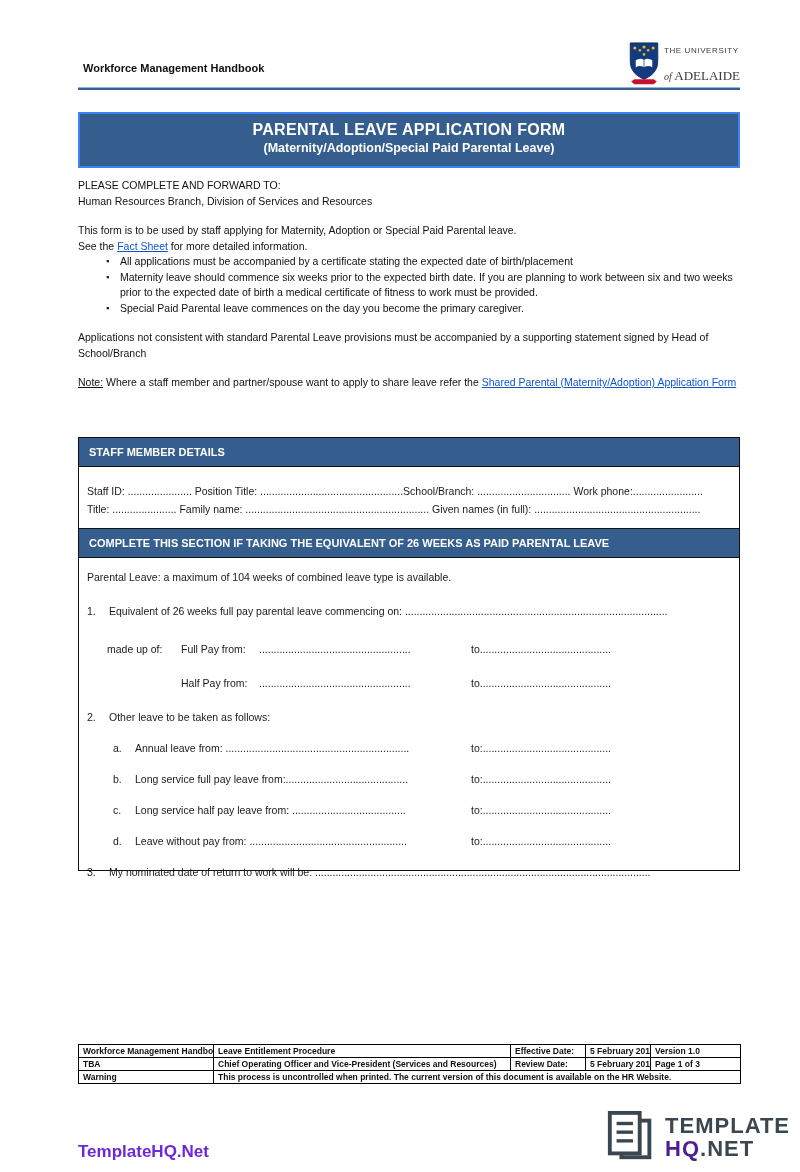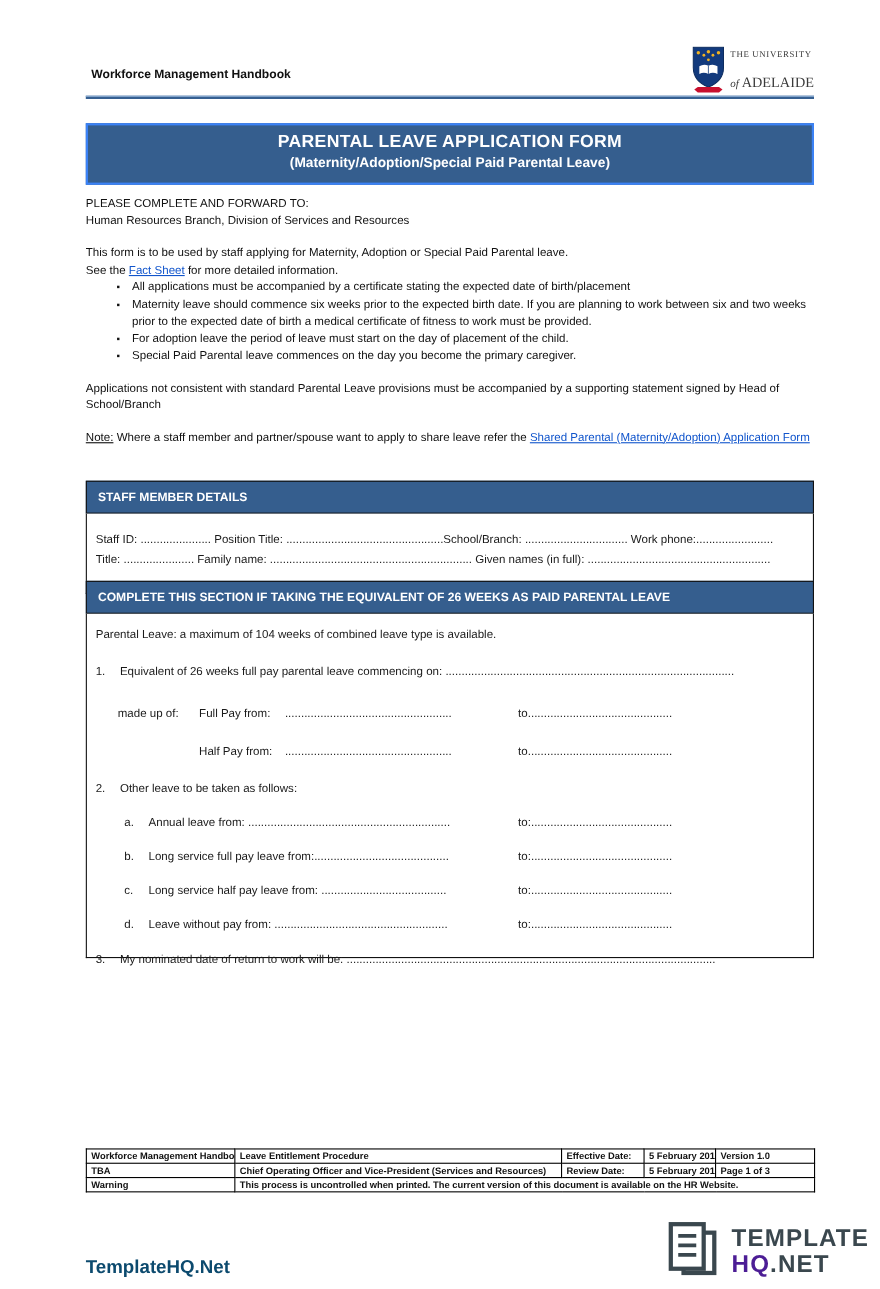--- a/index.html
+++ b/index.html
@@ -7,21 +7,21 @@
   .page {
     position:relative; width:800px; height:1172px; margin:0 auto;
     background:#ffffff; color:#1a1a1a; overflow:hidden;
   }
 
   
   .doc-header { position:absolute; top:42px; left:78px; width:662px; height:42px; }
   .handbook-title { position:absolute; left:5px; top:20px; font-size:11px; font-weight:bold; color:#111; }
   .uoa { position:absolute; right:0; top:0; display:flex; align-items:center; gap:4px; }
   .uoa-text { line-height:1; color:#3a3a3a; }
-  .uoa-l1 { font-size:8px; letter-spacing:0.6px; font-family:Liberation Serif, serif; }
+  .uoa-l1 { font-size:8px; letter-spacing:0.6px; font-family:Liberation Sans, sans-serif; }
   .uoa-l2 { font-size:13px; font-family:"Liberation Serif", serif; margin-top:14px; }
   .uoa-of { font-style:italic; font-size:10px; }
   .header-rule { position:absolute; top:87px; left:78px; width:662px; height:3px;
     background:#366092; border-top:1px solid #95b3d7; }
 
   
   .title-bar {
     position:absolute; top:112px; left:78px; width:662px; height:56px;
     background:#355e8e; border:2px solid #3b82f6; text-align:center; color:#fff;
     padding-top:7px;
@@ -64,21 +64,21 @@
   .row .tocol { position:absolute; left:384px; }
   .row.gap-lg { margin-bottom:23px; }
   .row.gap-md { margin-bottom:19px; }
 
   
   .footer-table { position:absolute; top:1044px; left:78px; width:662px;
     border-collapse:collapse; table-layout:fixed; font-size:8.5px; font-weight:bold; color:#111; }
   .footer-table td { border:1px solid #000; padding:1px 4px; height:12px; overflow:hidden; white-space:nowrap; }
 
   
-  .thq-bottom-left { position:absolute; left:78px; bottom:10px; font-size:17px; font-weight:bold; color:#0c4a6e; }
+  .thq-bottom-left { position:absolute; left:78px; bottom:10px; font-size:17px; font-weight:bold; color:#6d28d9; }
   .thq-logo { position:absolute; right:10px; bottom:8px; display:flex; align-items:center; gap:6px; }
   .thq-text { line-height:23px; font-weight:bold; letter-spacing:1px; color:#3a474e; font-size:22px; }
   .thq-red { color:#4c1d95; }
 
   .crest { display:block; }
 </style>
 </head>
 <body>
 
 <div class="page">
@@ -113,21 +113,20 @@
 
   <div class="intro">
     <div class="b">PLEASE COMPLETE AND FORWARD TO:</div>
     <div class="b">Human Resources Branch, Division of Services and Resources</div>
     <div class="gap-s"></div>
     <div>This form is to be used by staff applying for Maternity, Adoption or Special Paid Parental leave.</div>
     <div><span>See the </span><span class="doclink">Fact Sheet</span><span> for more detailed information.</span></div>
     <ul class="bullets">
       <li>All applications must be accompanied by a certificate stating the expected date of birth/placement</li>
       <li>Maternity leave should commence six weeks prior to the expected birth date.  If you are planning to work between six and two weeks prior to the expected date of birth a medical certificate of fitness to work must be provided.</li>
-      <li>For adoption leave the period of leave must start on the day of placement of the child.</li>
       <li>Special Paid Parental leave commences on the day you become the primary caregiver.</li>
     </ul>
     <div class="gap-s"></div>
     <div>Applications not consistent with standard Parental Leave provisions must be accompanied by a supporting statement signed by Head of School/Branch</div>
     <div class="gap-s"></div>
     <div><span class="u">Note:</span><span> Where a staff member and partner/spouse want to apply to share leave refer the </span><span class="doclink">Shared Parental (Maternity/Adoption) Application Form</span></div>
   </div>
 
   <div class="staff-box">
     <div class="sec-header">STAFF MEMBER DETAILS</div>

